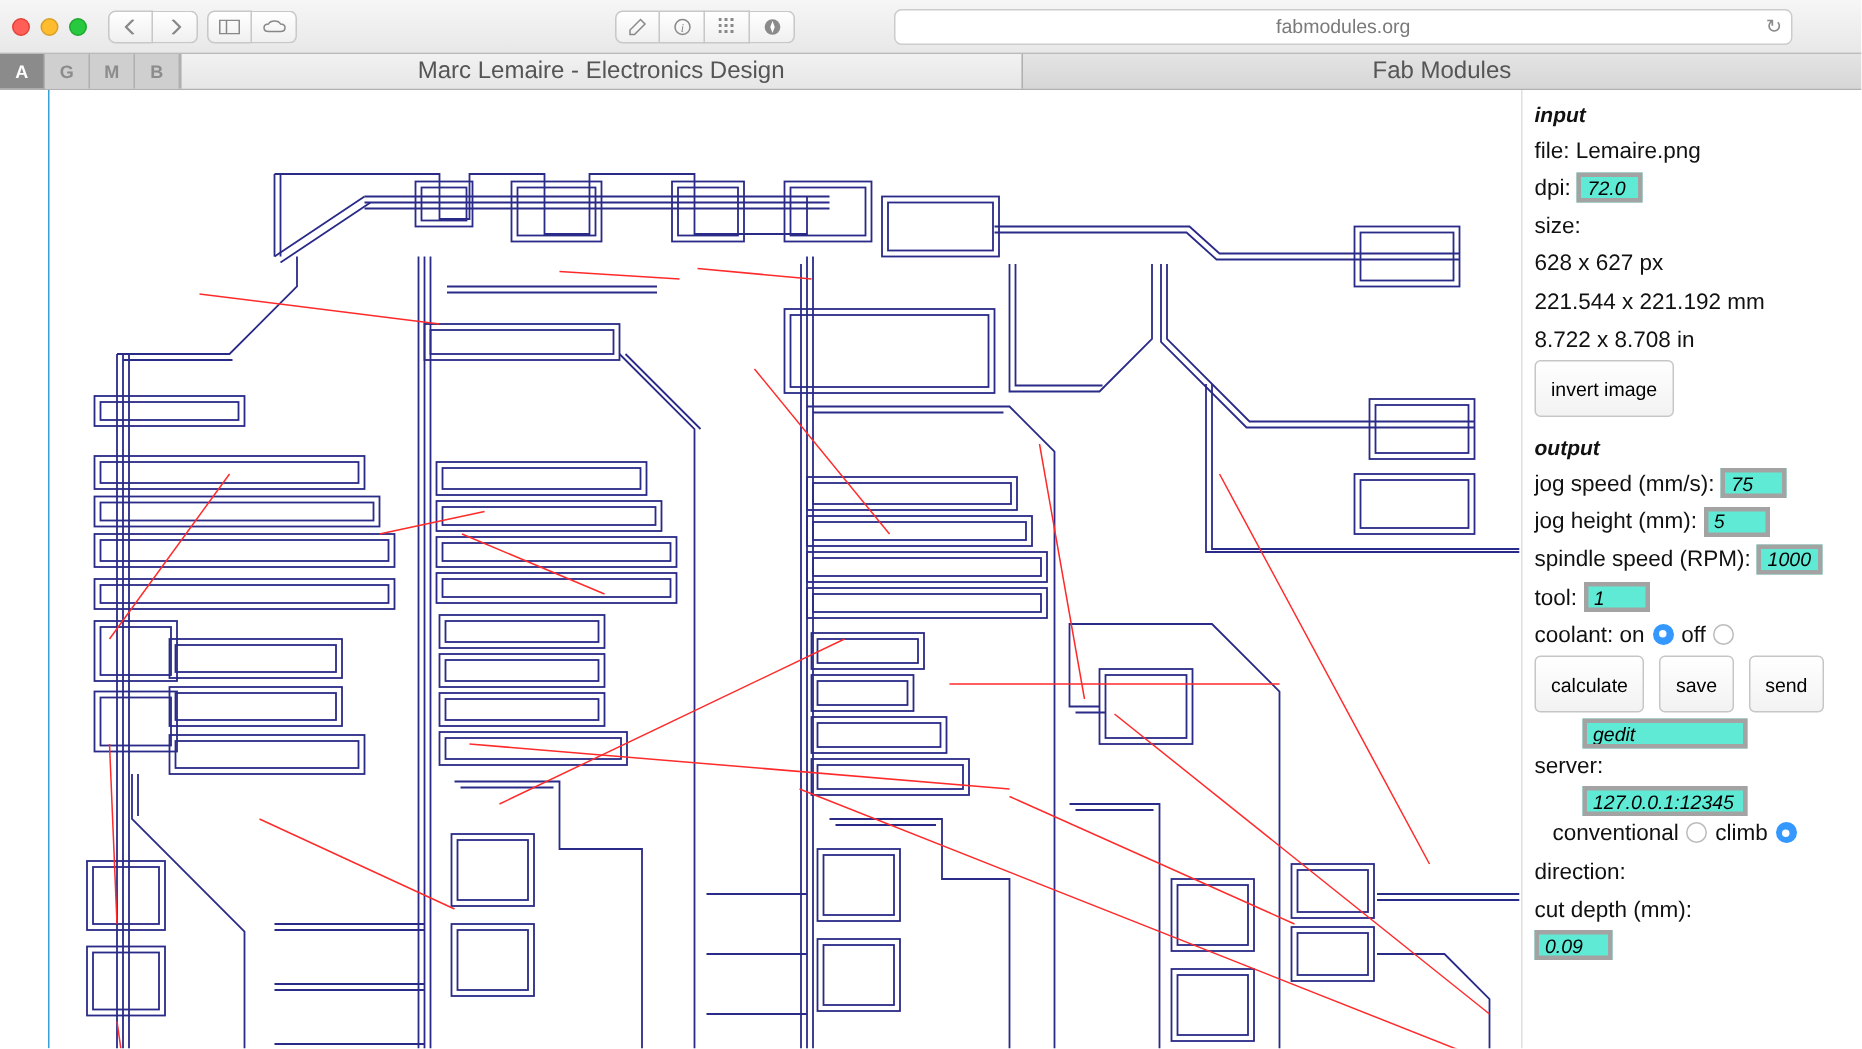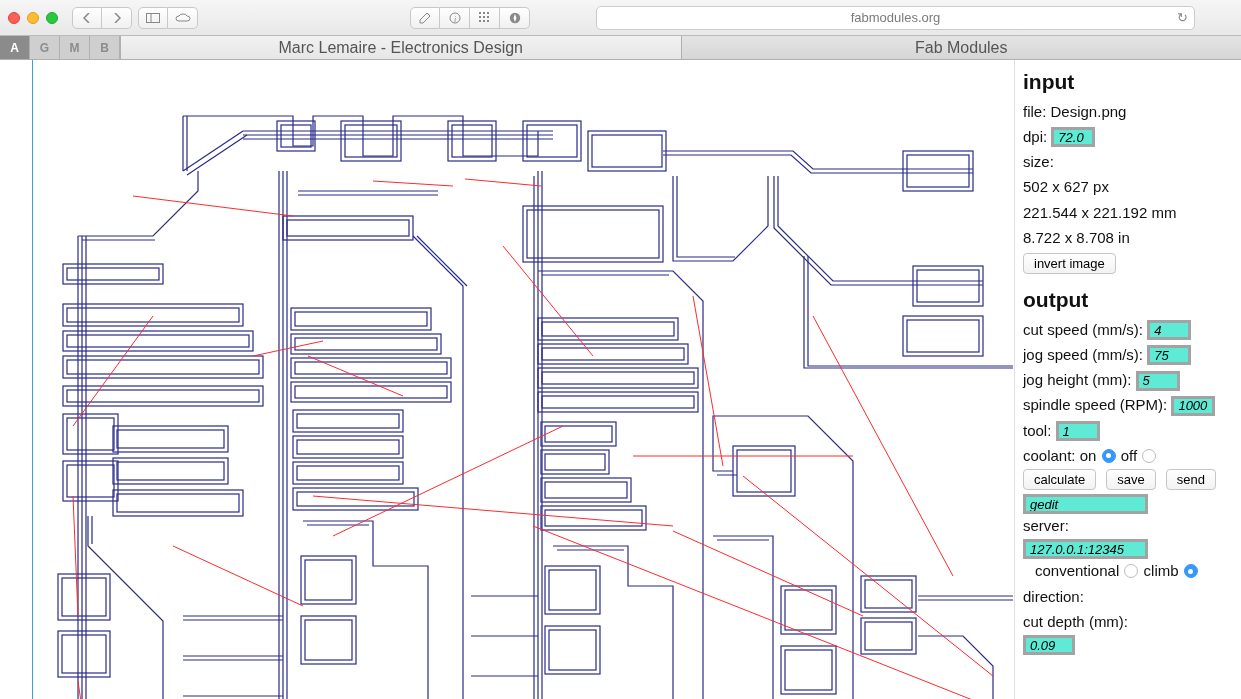--- a/index.html
+++ b/index.html
@@ -25,29 +25,29 @@
 .sqbtn.lt { background: #cfcfcf; color: #8c8c8c; }
 .tab { flex: 1; display: flex; align-items: center; justify-content: center; color: #555; font-size: 16px; border-left: 1px solid #b0b0b0; }
 .tab.active { background: linear-gradient(#f2f2f2,#e6e6e6); }
 
 .content { display: flex; height: calc(699px - 36px - 24px); }
 .canvas { flex: 1; position: relative; background: #fff; border-right: 1px solid #e0e0e0; overflow: hidden; }
 .canvas .edge { position: absolute; left: 32px; top: 0; bottom: 0; width: 1px; background: #39a0d8; }
 .canvas svg { position: absolute; left: 33px; top: -4px; }
 
 .panel { width: 226px; padding: 6px 8px 8px 8px; overflow: auto; font-size: 15px; color: #111; line-height: 1.55; }
-.panel h3 { font-size: 21px; font-weight: bold; margin-top: 4px; margin-bottom: 1px; }
+.panel h3 { font-size: 14px; font-weight: bold; margin-top: 4px; margin-bottom: 1px; font-style: italic; }
 .panel h3.first { margin-top: 0; }
 .panel .row { margin-bottom: 2px; white-space: nowrap; }
 .panel input[type=text] { border: 3px solid #a3a3a3; background: #5eead4; height: 20px; font-size: 13px; padding: 0 4px; vertical-align: baseline; font-style: italic; }
 .panel .sm { width: 44px; }
 .panel .med { width: 52px; }
-.panel .wide { width: 125px; display: block; margin-top: 2px; }
+.panel .wide { width: 110px; display: block; margin-top: 2px; margin-left: 32px; }
 .panel .blk { display: block; margin-top: 2px; }
-.panel button { background: linear-gradient(#fff,#f2f2f2); border: 1px solid #c6c6c6; border-radius: 4px; height: 21px; padding: 0 10px; font-size: 13px; cursor: default; margin-bottom: 6px; }
+.panel button { background: linear-gradient(#fff,#f2f2f2); border: 1px solid #c6c6c6; border-radius: 4px; height: 38px; padding: 0 10px; font-size: 13px; cursor: default; margin-bottom: 6px; }
 .panel .btnrow { display: flex; gap: 10px; margin: 2px 0 4px 0; }
 .panel .btnrow button { margin-bottom: 0; }
 .panel input[type=radio] { appearance: none; width: 14px; height: 14px; border: 1px solid #bcbcbc; border-radius: 50%; vertical-align: -2px; margin: 0 1px; background: #fff; position: relative; }
 .panel input[type=radio]:checked { border-color: #3498ff; background: #3498ff; }
 .panel input[type=radio]:checked::after { content: ""; position: absolute; inset: 3.5px; background: #fff; border-radius: 50%; }
 .panel .indent { padding-left: 12px; }
 </style>
 </head>
 <body>
 
@@ -280,30 +280,29 @@
         <path d="M140 490 L270 550"></path>
         <path d="M500 470 L980 660"></path>
         <path d="M280 440 L640 470"></path>
         <path d="M660 240 L690 410"></path>
       </g>
     </svg>
   </div>
 
   <div class="panel">
     <h3 class="first">input</h3>
-    <div class="row"><span>file:</span> <span>Design.png</span></div>
+    <div class="row"><span>file:</span> <span>Lemaire.png</span></div>
     <div class="row"><span>dpi:</span> <input type="text" class="sm" value="72.0" style=""></div>
     <div class="row">size:</div>
-    <div class="row">502 x 627 px</div>
+    <div class="row">628 x 627 px</div>
     <div class="row">221.544 x 221.192 mm</div>
     <div class="row">8.722 x 8.708 in</div>
     <button>invert image</button>
 
     <h3>output</h3>
-    <div class="row"><span>cut speed (mm/s):</span> <input type="text" class="sm" value="4" style=""></div>
     <div class="row"><span>jog speed (mm/s):</span> <input type="text" class="sm" value="75" style=""></div>
     <div class="row"><span>jog height (mm):</span> <input type="text" class="sm" value="5" style=""></div>
     <div class="row"><span>spindle speed (RPM):</span> <input type="text" class="sm" value="1000" style=""></div>
     <div class="row"><span>tool:</span> <input type="text" class="sm" value="1" style=""></div>
     <div class="row">
       <span>coolant:</span>
       <span>on</span>
       <input type="radio" name="cool" checked="" style="">
       <span>off</span>
       <input type="radio" name="cool" style="">

